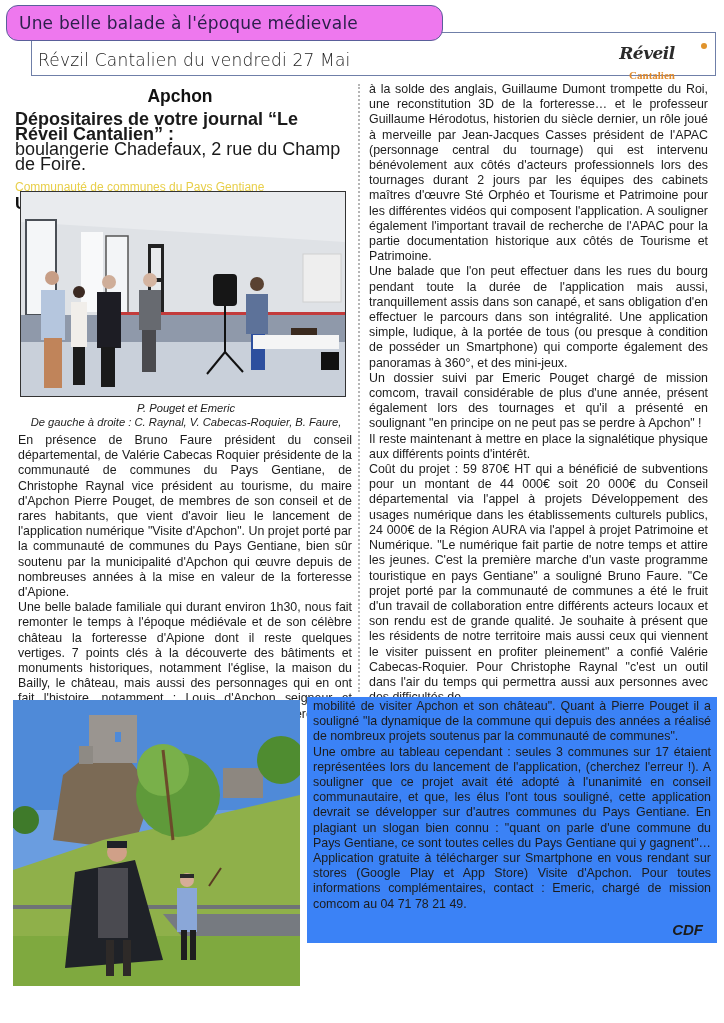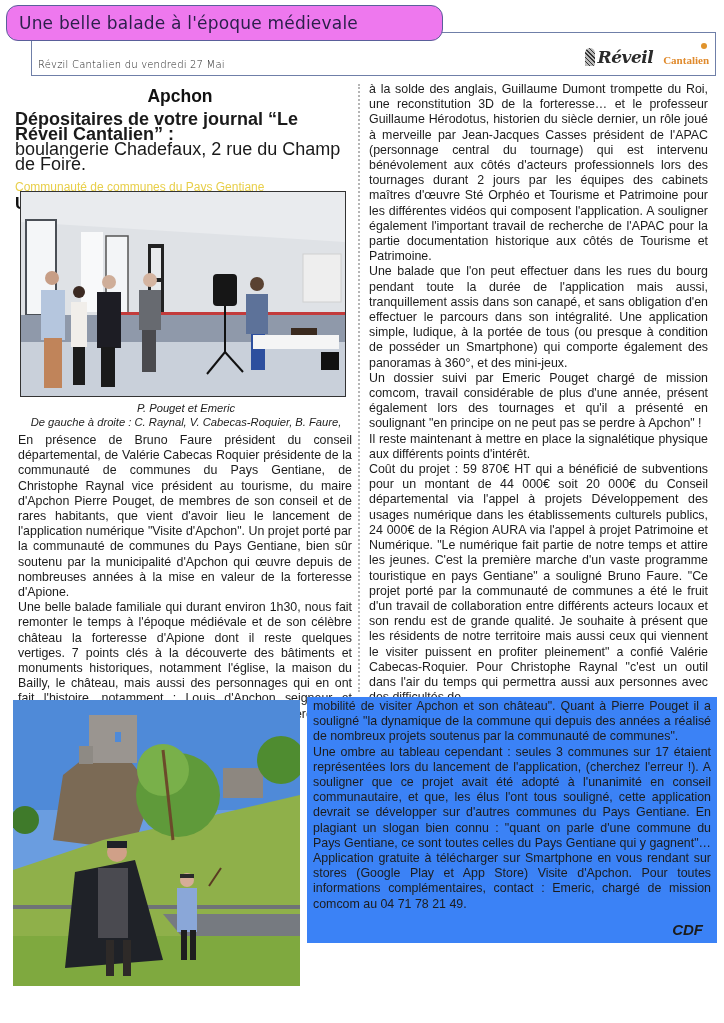--- a/index.html
+++ b/index.html
@@ -15,26 +15,26 @@
   .title-banner span {
     font-family: "DejaVu Sans", sans-serif; font-size: 17px; color: #2a1f4a;
     letter-spacing: 0.2px; font-weight: normal;
   }
   .source-bar {
     position: absolute; left: 31px; top: 32px; width: 685px; height: 44px;
     border: 1.5px solid #6f7fa8; background: #fff; z-index: 2;
     display: flex; align-items: flex-end; padding: 0 0 5px 6px;
   }
   .source-bar .src-text {
-    font-family: "DejaVu Sans", sans-serif; font-size: 10px; color: #222;
+    font-family: "DejaVu Sans", sans-serif; font-size: 17px; color: #222;
     font-weight: 300; letter-spacing: 0.2px;
   }
   .logo {
     position: absolute; right: 6px; top: 10px; width: 124px; height: 28px;
-    display: flex; align-items: center;
+    display: flex; align-items: center; flex-direction: column;
   }
   .logo .bust {
     width: 14px; height: 18px; border-radius: 6px 6px 2px 2px;
     background: repeating-linear-gradient(45deg, #333 0 1px, #bbb 1px 3px);
     margin-right: 3px;
   }
   .logo .reveil {
     font-family: "DejaVu Serif", serif; font-style: italic; font-weight: bold;
     font-size: 17px; color: #2b2b2b; letter-spacing: -0.5px;
   }

